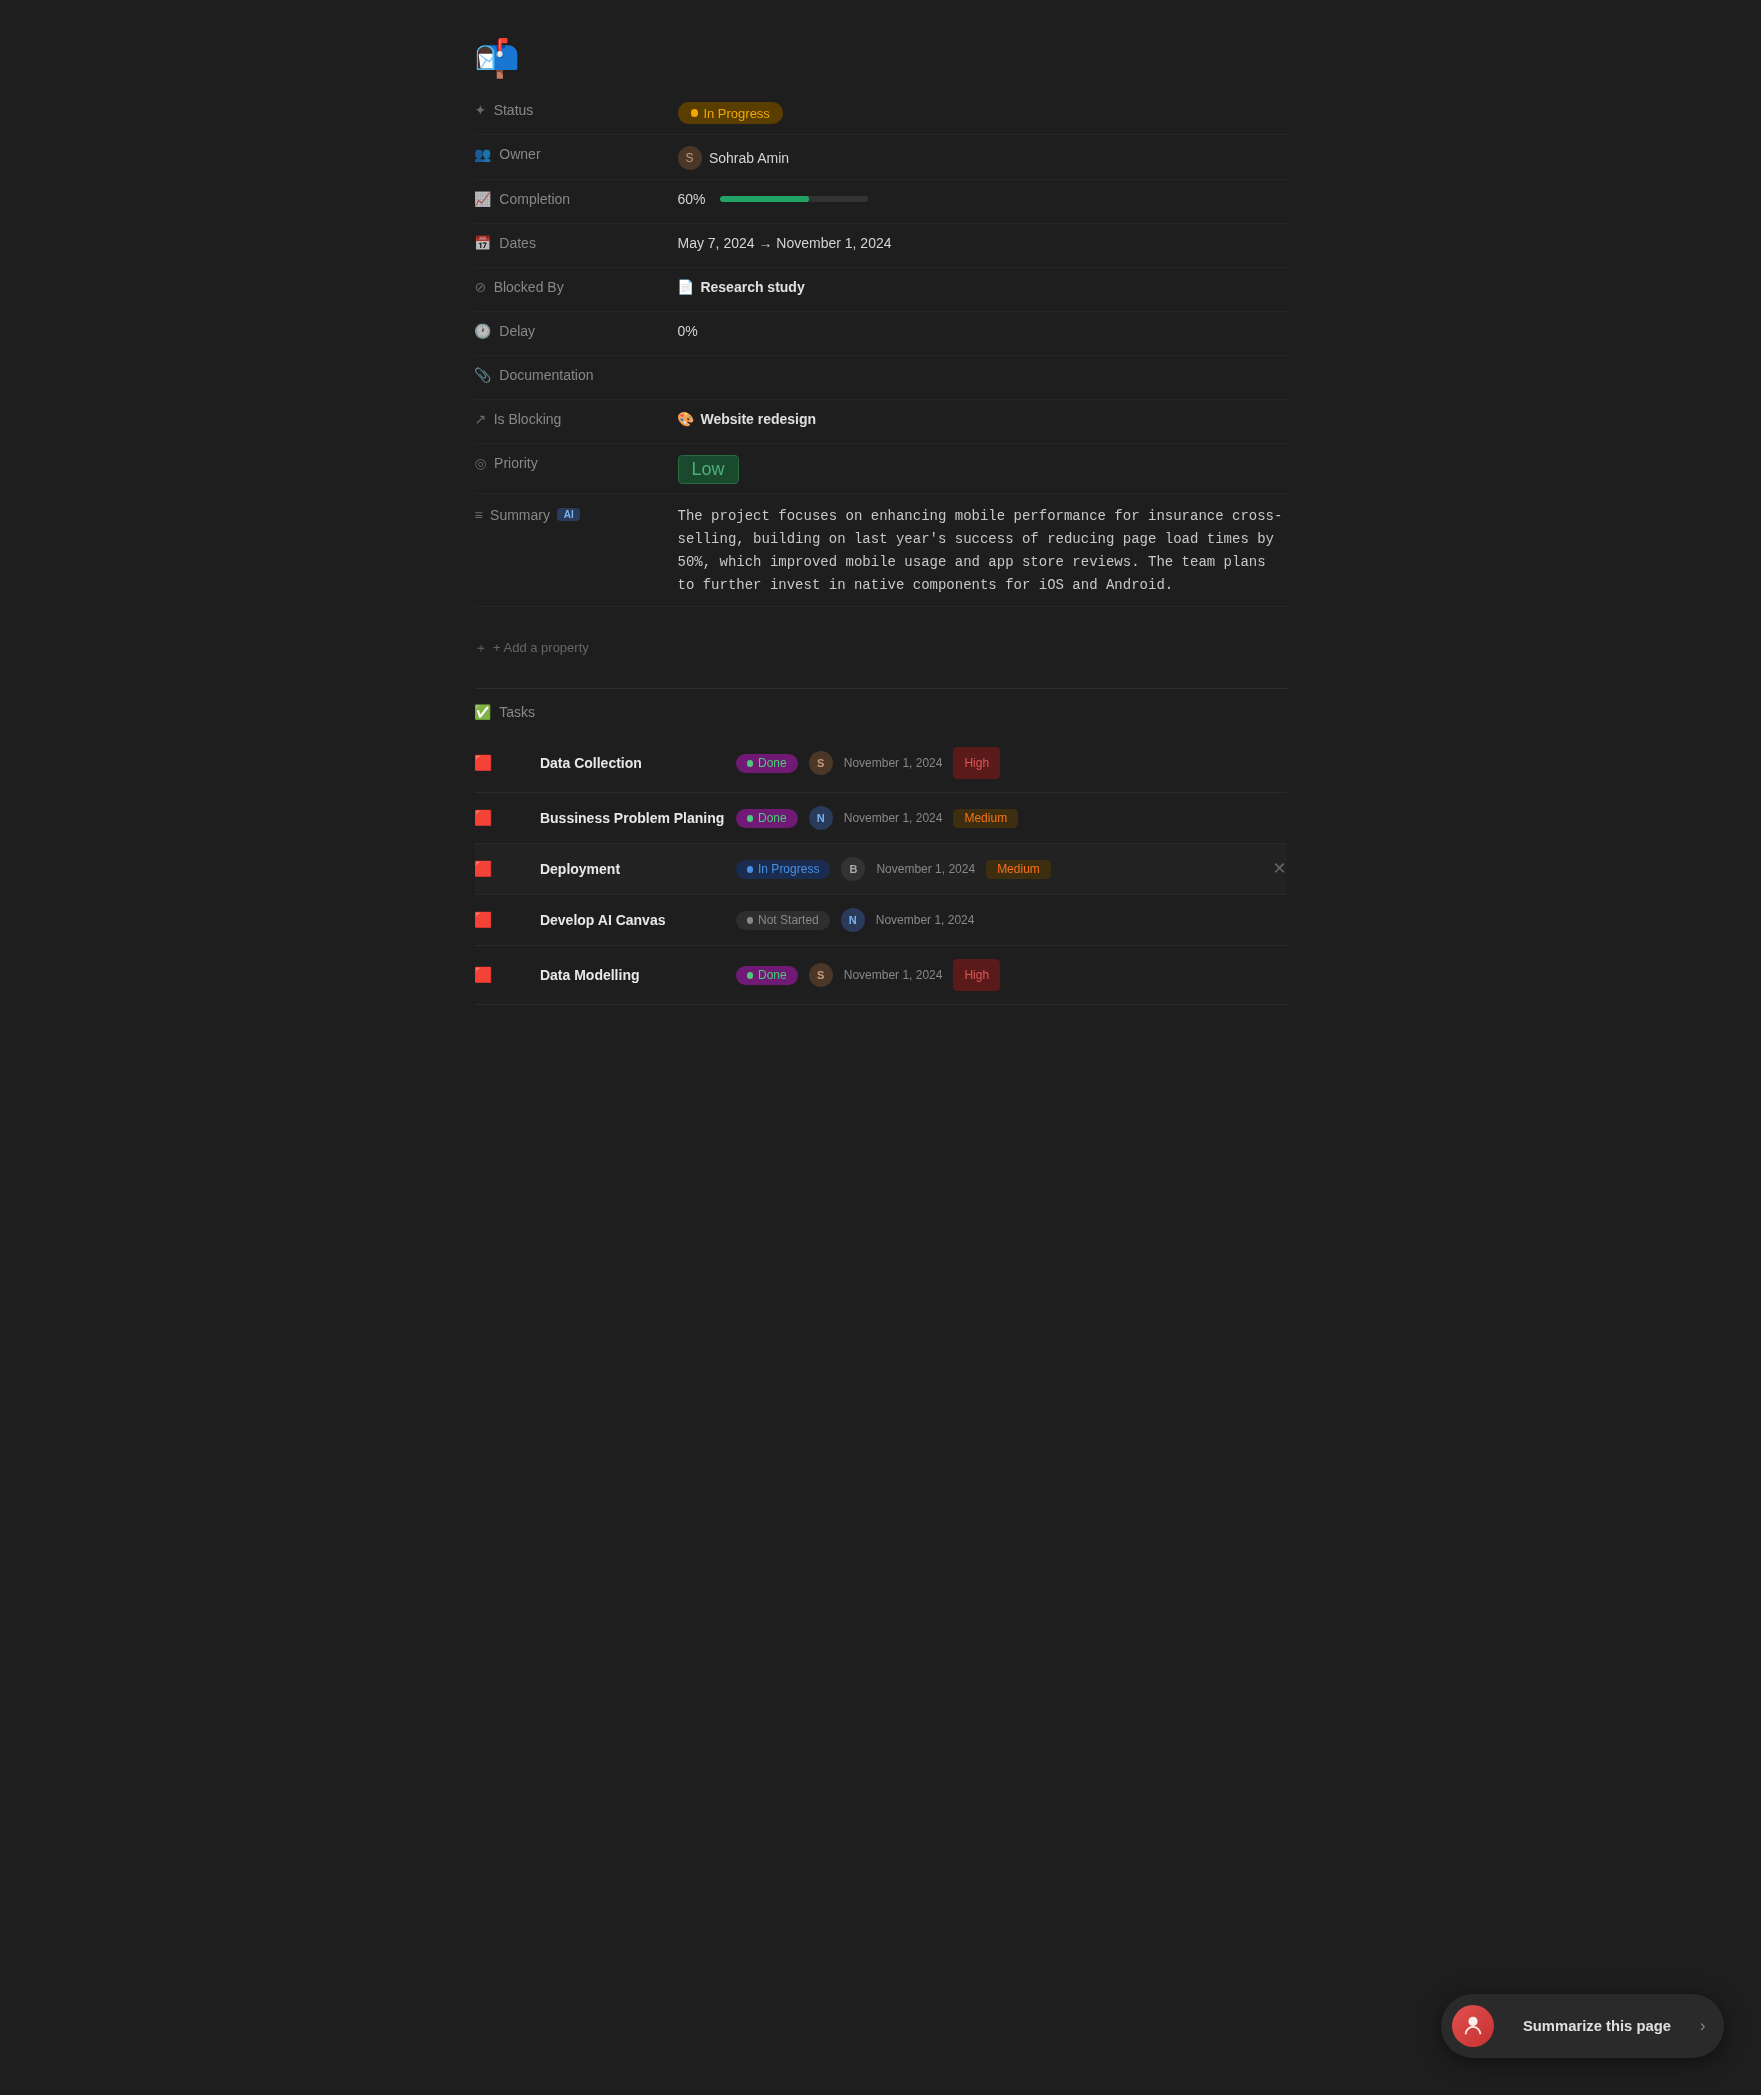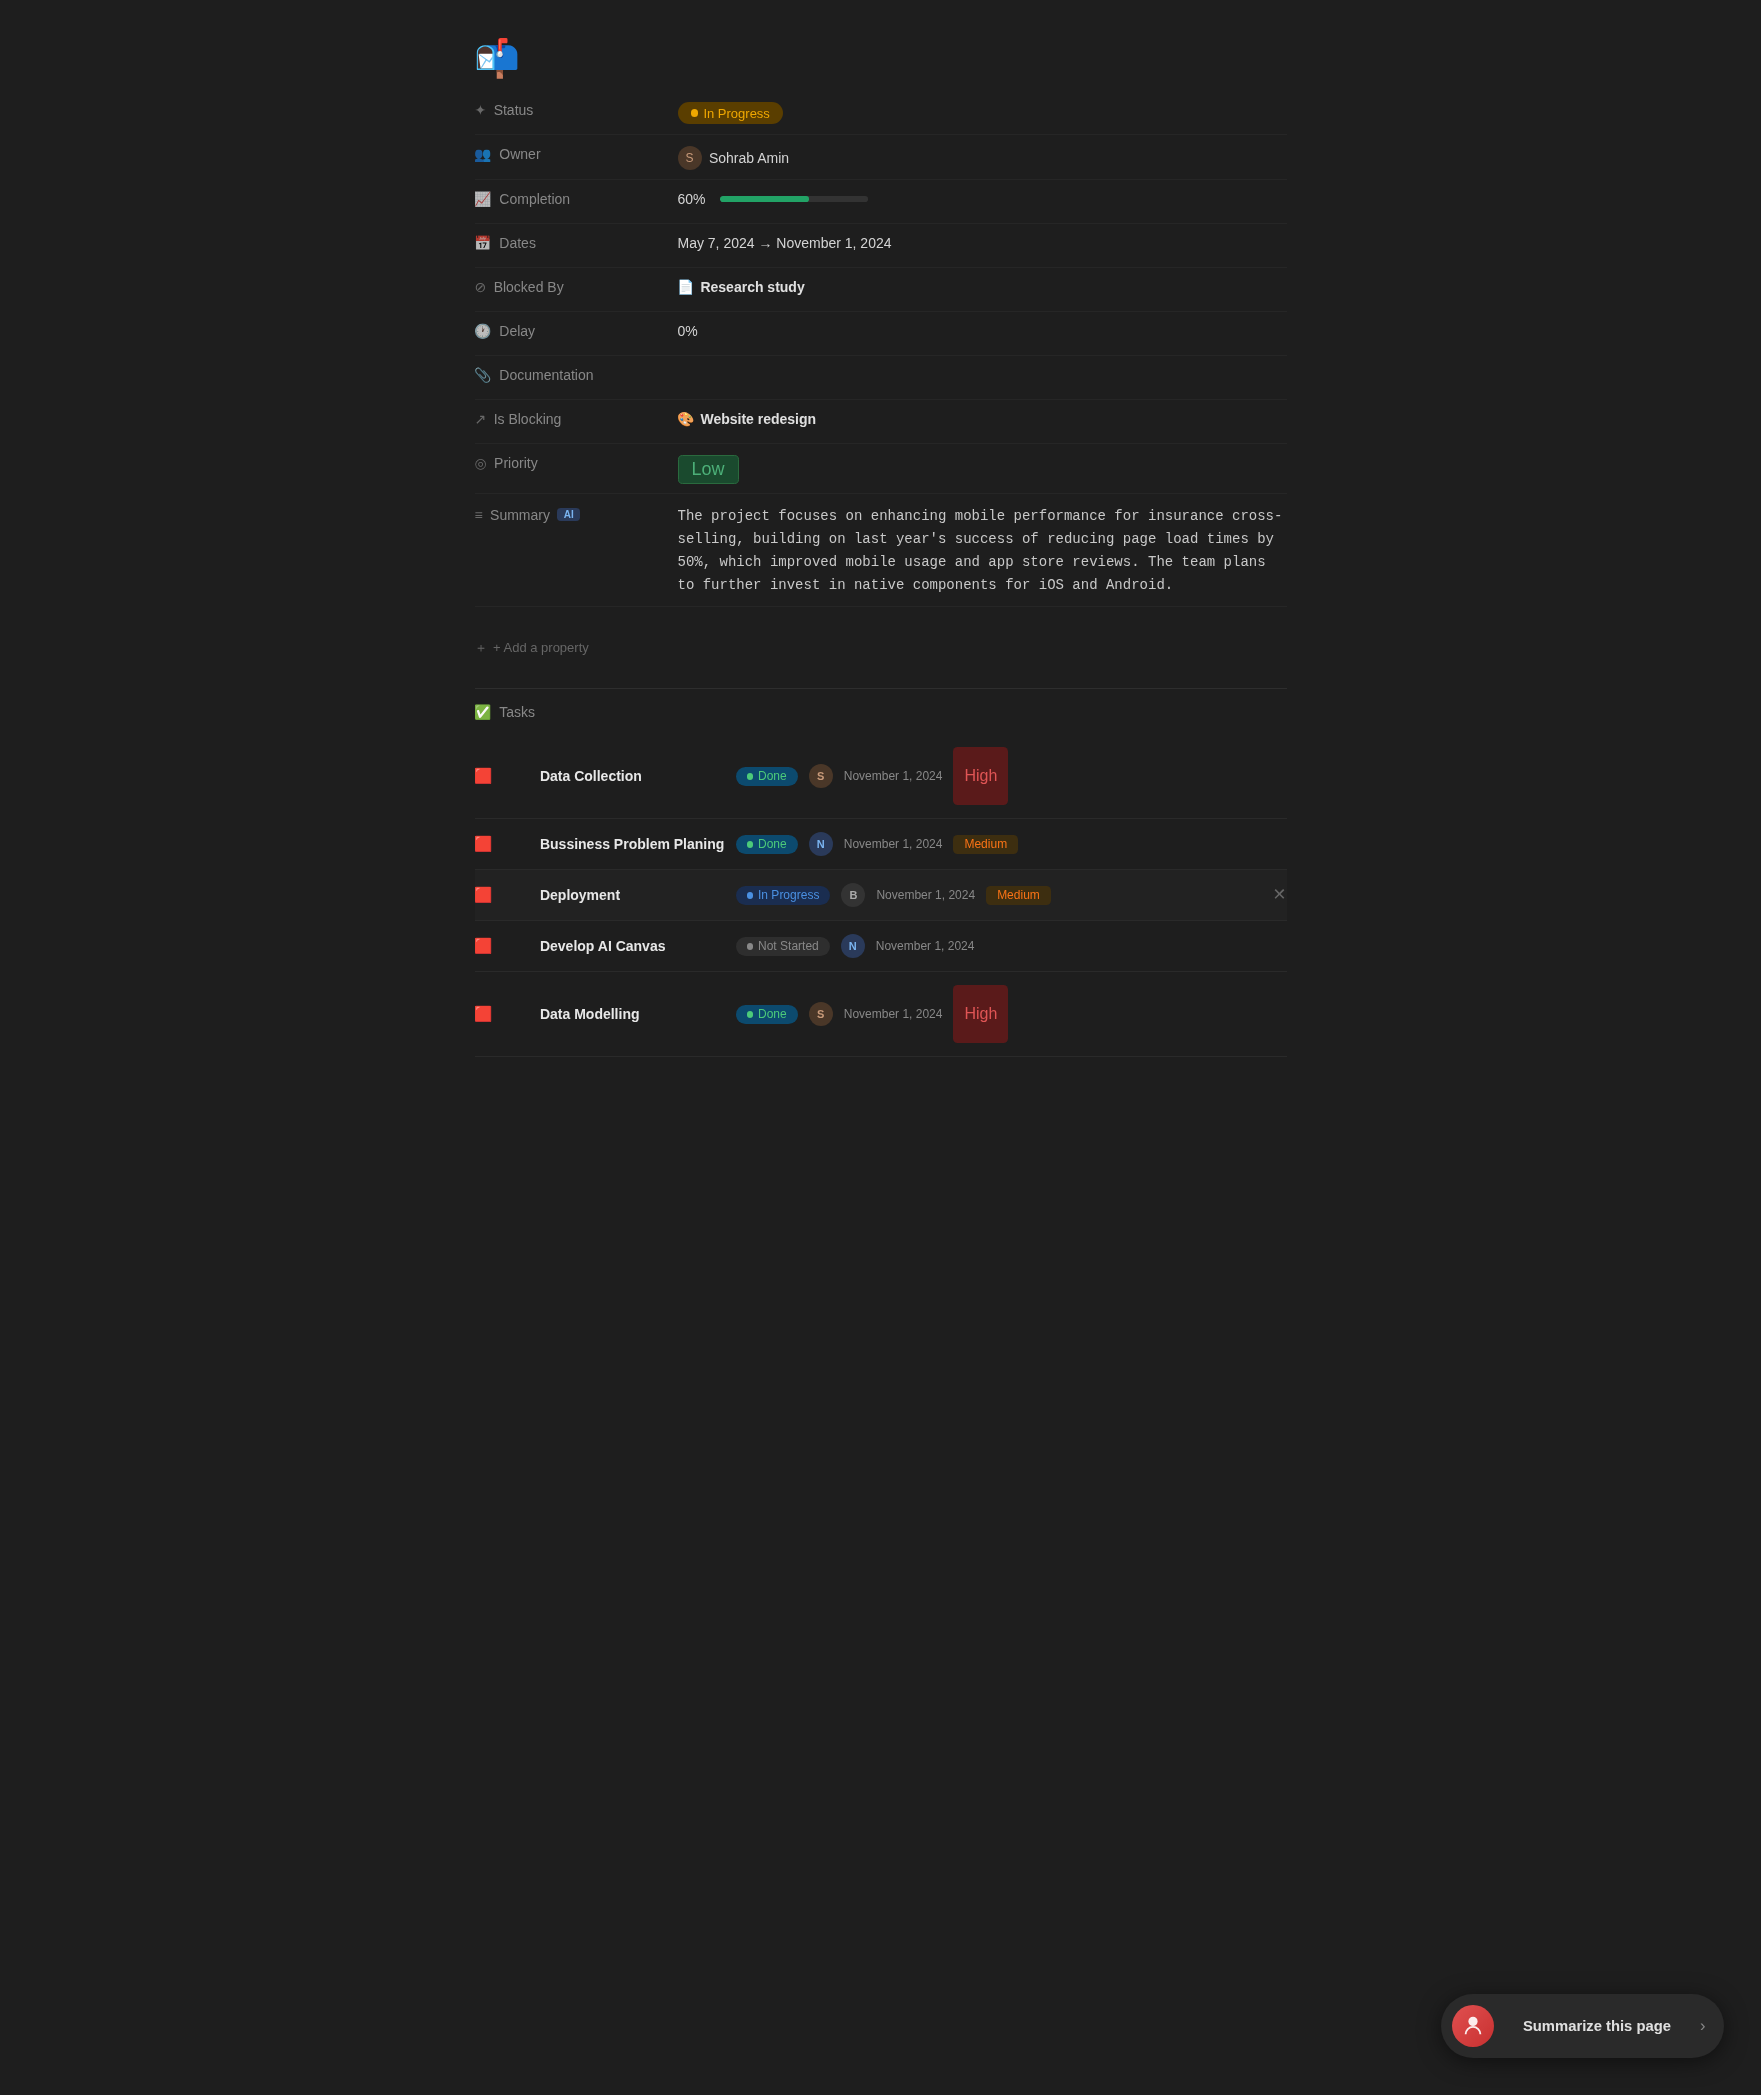--- a/index.html
+++ b/index.html
@@ -201,21 +201,21 @@
       display: inline-flex;
       align-items: center;
       gap: 4.6px;
       padding: 2.8px 11px;
       border-radius: 13px;
       font-size: 12px;
       font-weight: 500;
       flex-shrink: 0;
     }
     .ts-done {
-      background: #0c4a6e;
+      background: #701a75;
       color: #4cca7a;
     }
     .ts-done-dot {
       width: 6.5px; height: 6.5px; border-radius: 50%; background: #4cca7a;
     }
     .ts-inprogress {
       background: #1a2d50;
       color: #4a90e2;
     }
     .ts-inprogress-dot {
@@ -243,23 +243,23 @@
     .av-nate { background: #2a3a5a; color: #7ab4f0; }
     .av-ben { background: #333; color: #aaa; }
     .task-date {
       font-size: 12px;
       color: #888;
       flex-shrink: 0;
     }
     .priority-high {
       background: #5a1a1a;
       color: #e05555;
-      padding: 20px 11px;
+      padding: 9px 11px;
       border-radius: 4.6px;
-      font-size: 16px;
+      font-size: 12px;
       font-weight: 500;
       flex-shrink: 0;
     }
     .priority-medium {
       background: #3d2e10;
       color: #f97316;
       padding: 2.8px 11px;
       border-radius: 4.6px;
       font-size: 12px;
       font-weight: 500;

